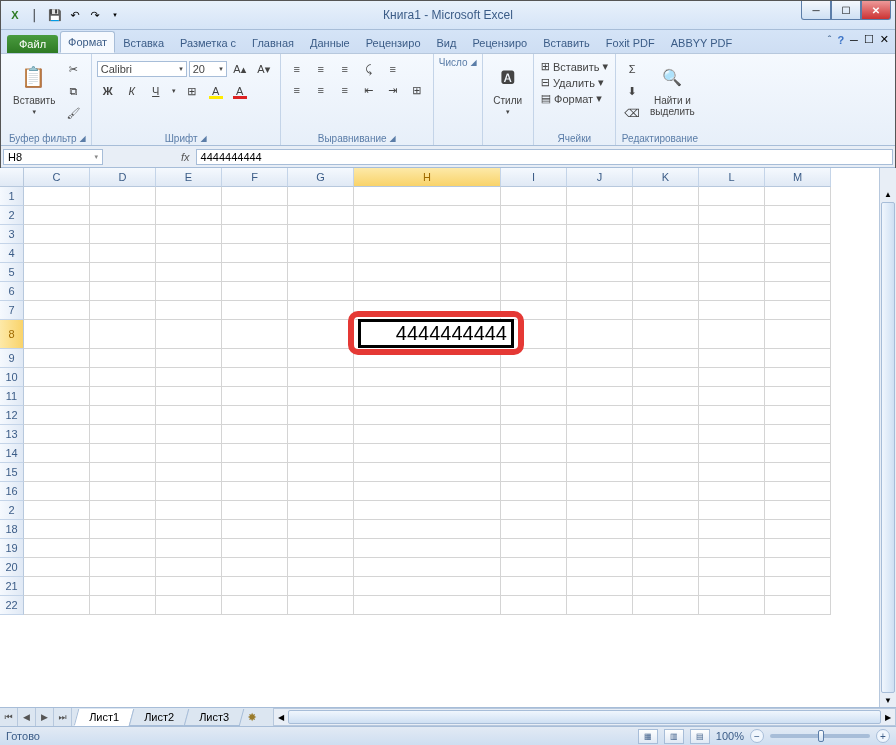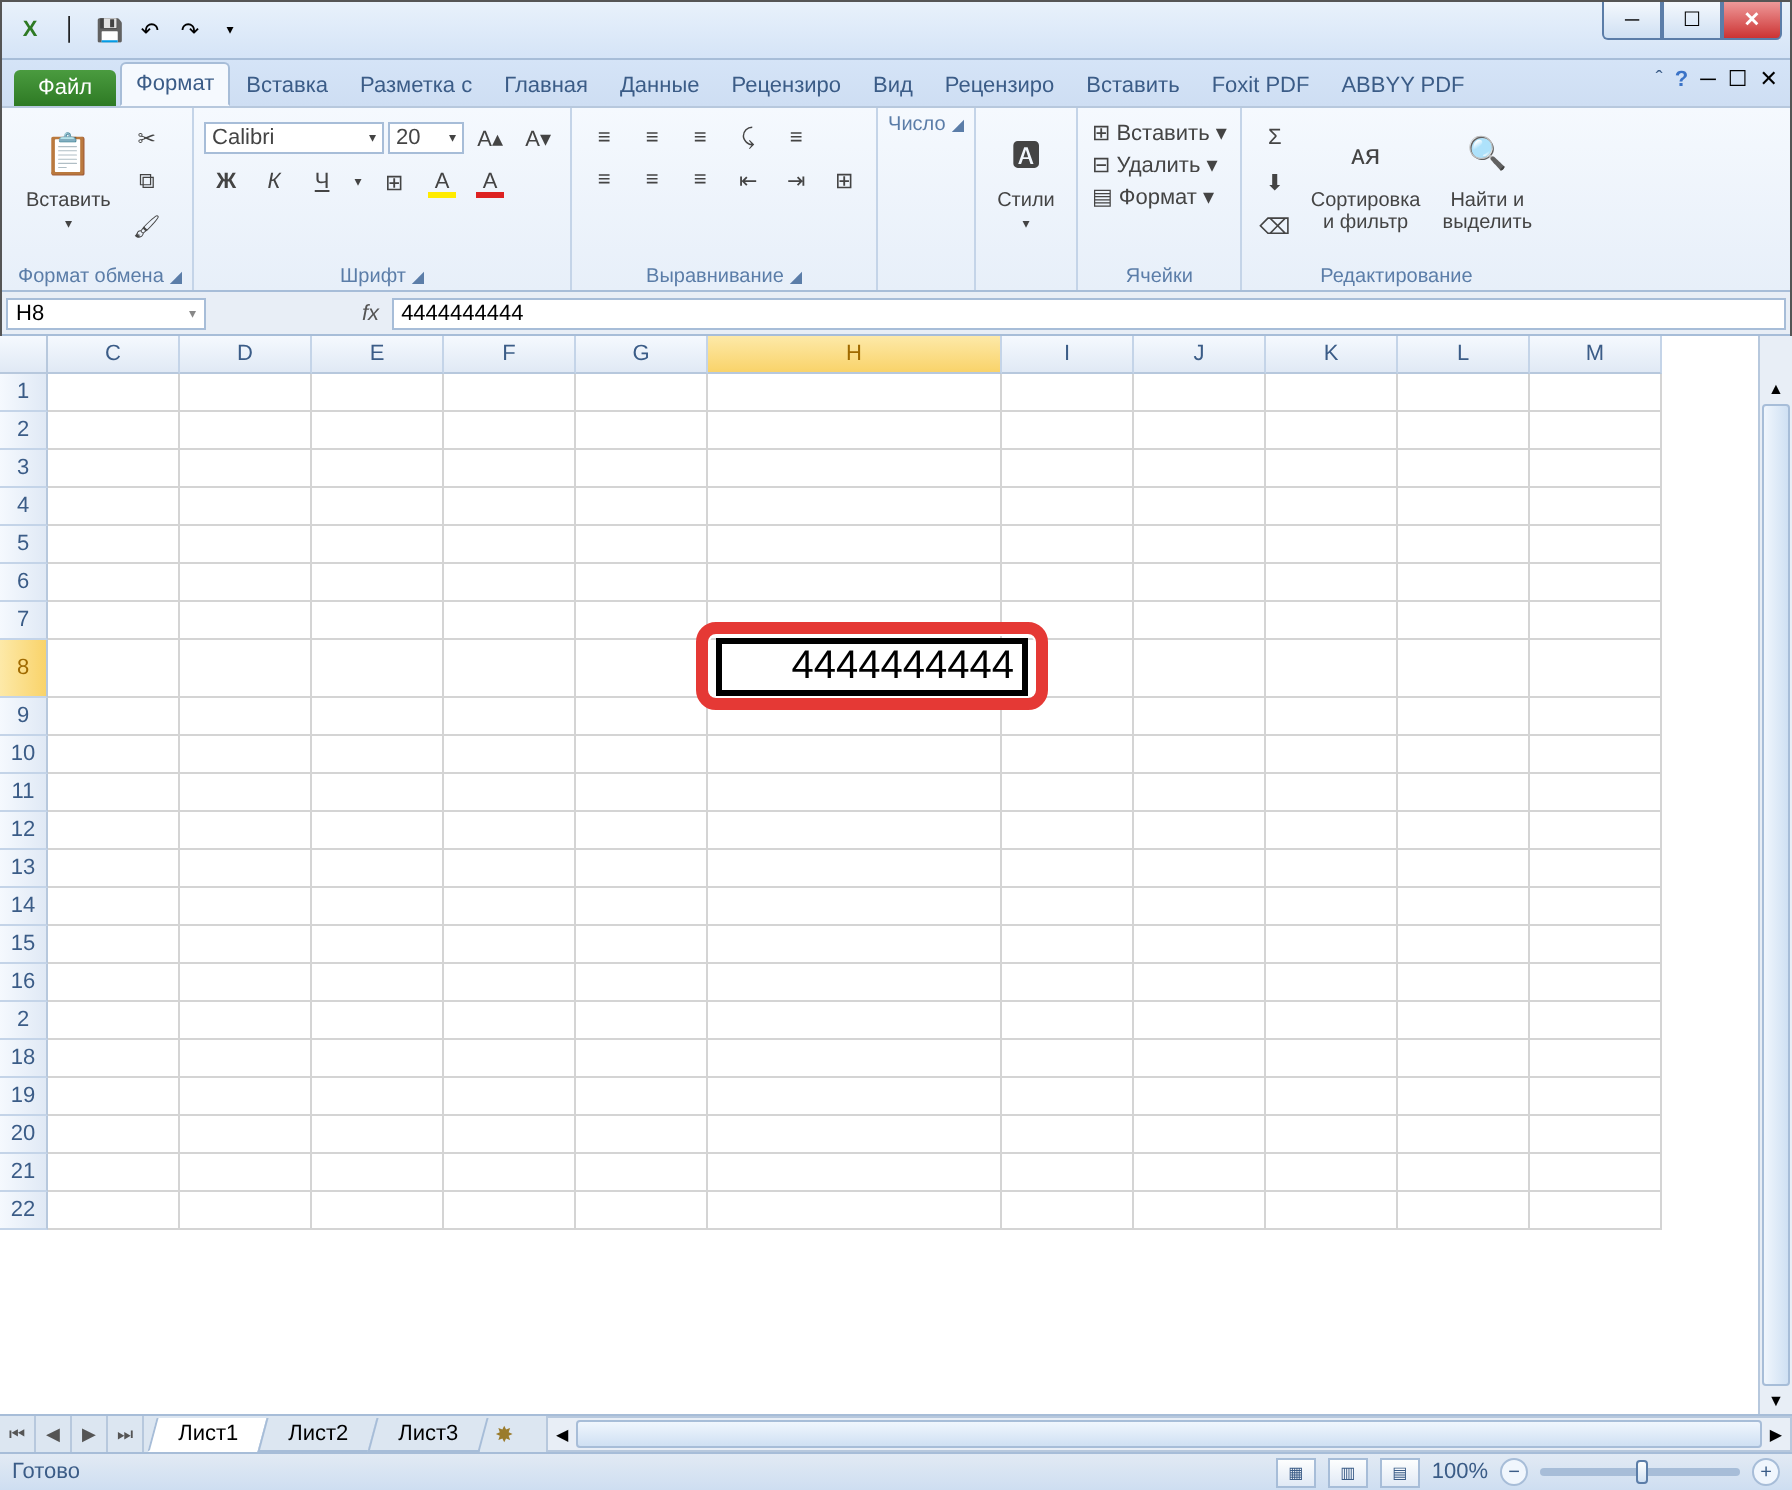--- a/index.html
+++ b/index.html
@@ -100,20 +100,21 @@
 
 <div class="titlebar">
   <div class="titlebar-left">
     <span class="qat-btn" style="color:#2e7a24;font-weight:bold;">X</span>
     <span class="qat-btn">│</span>
     <span class="qat-btn">💾</span>
     <span class="qat-btn">↶</span>
     <span class="qat-btn">↷</span>
     <span class="qat-btn" style="font-size:7px;">▾</span>
   </div>
+  <div class="titlebar-title">Книга1 - Microsoft Excel</div>
   <div class="win-controls">
     <div class="win-btn win-min">─</div>
     <div class="win-btn win-max">☐</div>
     <div class="win-btn win-close">✕</div>
   </div>
 </div>
 
 <div class="tabrow">
   <div class="file-tab">Файл</div>
   <div class="rtab active">Формат</div>
@@ -145,21 +146,21 @@
         <div style="font-size:10px;">Вставить</div>
         <div style="font-size:7px;">▾</div>
       </div>
       <div class="smallstack">
         <div class="smallbtn">✂</div>
         <div class="smallbtn">⧉</div>
         <div class="smallbtn">🖌</div>
       </div>
     </div>
     <div class="rgroup-label">
-        <span>Формат обмена</span> 
+        <span>Буфер фильтр</span> 
         <span class="launcher">◢</span>
       </div>
   </div>
 
   <div class="rgroup font-box">
     <div class="rgroup-body">
       <div class="frow">
         <div class="combo font">
             <span>Calibri</span>
             <span style="font-size:7px;">▾</span>
@@ -239,25 +240,20 @@
         <span>Ячейки</span>
       </div>
   </div>
 
   <div class="rgroup" style="border-right:none;">
     <div class="rgroup-body">
       <div class="smallstack">
         <div class="smallbtn">Σ</div>
         <div class="smallbtn">⬇</div>
         <div class="smallbtn">⌫</div>
-      </div>
-      <div class="bigbtn">
-        <div class="bigbtn-icon" style="font-size:14px;">ᴀя</div>
-        <div style="font-size:10px;white-space:pre;text-align:center;line-height:1.1;">Сортировка
-и фильтр</div>
       </div>
       <div class="bigbtn">
         <div class="bigbtn-icon" style="font-size:16px;">🔍</div>
         <div style="font-size:10px;white-space:pre;text-align:center;line-height:1.1;">Найти и
 выделить</div>
       </div>
     </div>
     <div class="rgroup-label">
         <span>Редактирование</span>
       </div>

